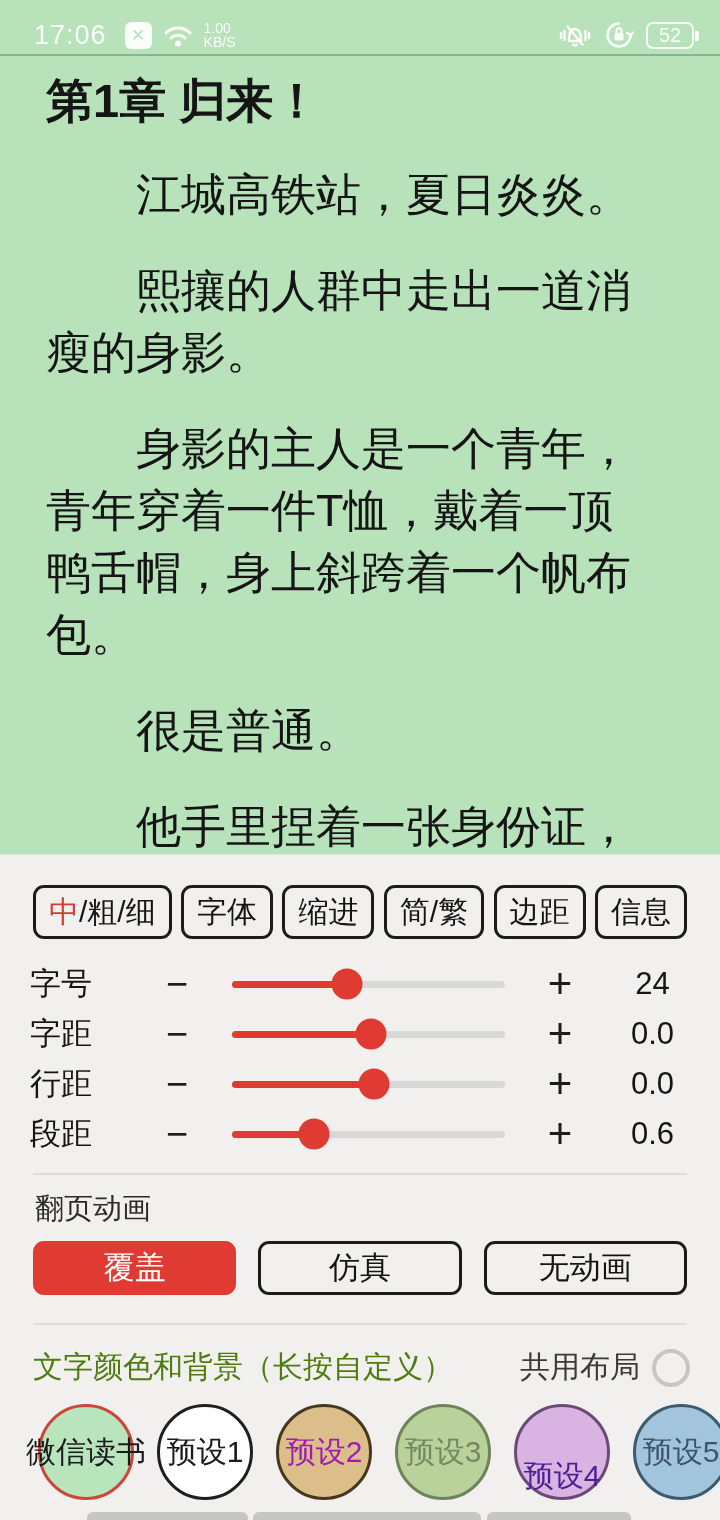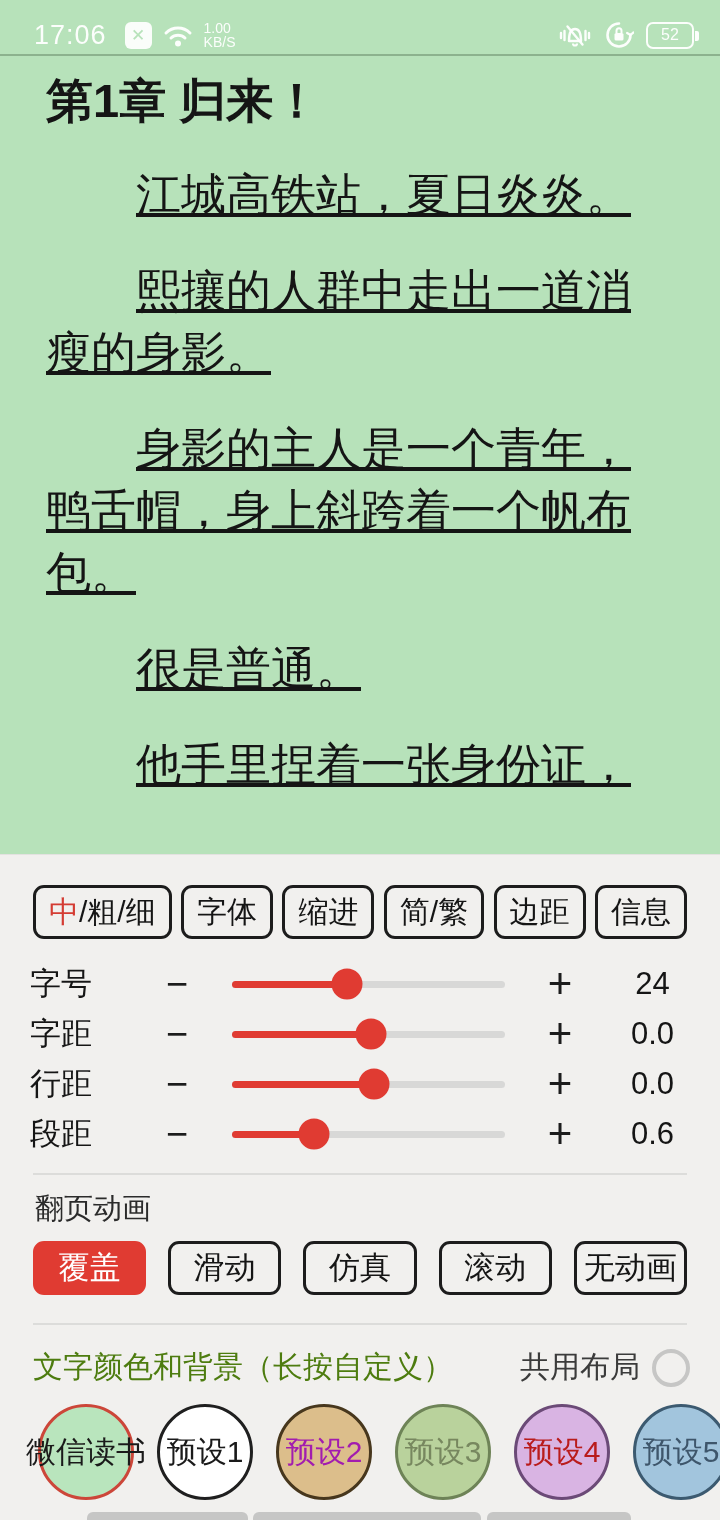--- a/index.html
+++ b/index.html
@@ -12,29 +12,29 @@
   .status-bar { position:relative; height:56px; display:flex; align-items:center; padding:16px 26px 0 34px;
                 color:rgba(255,255,255,0.95); border-bottom:2px solid rgba(60,90,60,0.35); }
   .sb-time { font-size:27px; letter-spacing:1px; }
   .sb-left { display:flex; align-items:center; gap:10px; }
   .sb-right { margin-left:auto; display:flex; align-items:center; gap:12px; }
   .sim-badge { width:27px; height:27px; background:rgba(255,255,255,0.92); border-radius:6px;
                display:flex; align-items:center; justify-content:center; margin-left:8px;
                color:#b7e2ba; font-size:17px; font-weight:bold; }
   .net-speed { display:flex; flex-direction:column; line-height:14px; font-size:14px; }
   .battery { position:relative; width:48px; height:27px; border:2.5px solid rgba(255,255,255,0.95); border-radius:7px;
-             display:flex; align-items:center; justify-content:center; font-size:16px;text-align:right; }
+             display:flex; align-items:center; justify-content:center; font-size:20px;text-align:right; }
   .battery::after { content:""; position:absolute; right:-7px; top:7px; width:4px; height:10px;
                     background:rgba(255,255,255,0.95); border-radius:0 2px 2px 0; }
   .icon-svg { display:block; }
 
   .page-content { padding:0 46px; color:#151515; }
   .chapter-title { margin-top:16px; font-size:47px; font-weight:bold; line-height:58px; white-space:nowrap; }
   .paragraph { margin-top:34px; font-size:45px; line-height:62px; }
-  .pline { white-space:nowrap;text-decoration:underline; }
+  .pline { white-space:nowrap; }
   .pline.indent { text-indent:90px; }
 
   
   .panel { position:absolute; top:854px; left:0; width:720px; height:666px; background:#f1f0ee;
            border-top:1px solid #e3e2e0; }
   .chip-row { display:flex; justify-content:space-between; margin:30px 33px 0 33px; }
   .chip { height:54px; border:3px solid #1c1c1c; border-radius:11px; background:transparent;
           display:flex; align-items:center; justify-content:center; padding:0 13px;
           font-size:30px; color:#151515; white-space:nowrap; }
   .chip .red { color:#d43c33; }
@@ -124,20 +124,21 @@
 
       <div class="paragraph">
         <div class="pline indent">江城高铁站，夏日炎炎。</div>
       </div>
       <div class="paragraph">
         <div class="pline indent">熙攘的人群中走出一道消</div>
         <div class="pline">瘦的身影。</div>
       </div>
       <div class="paragraph">
         <div class="pline indent">身影的主人是一个青年，</div>
+        <div class="pline">青年穿着一件T恤，戴着一顶</div>
         <div class="pline">鸭舌帽，身上斜跨着一个帆布</div>
         <div class="pline">包。</div>
       </div>
       <div class="paragraph">
         <div class="pline indent">很是普通。</div>
       </div>
       <div class="paragraph">
         <div class="pline indent">他手里捏着一张身份证，</div>
       </div>
     </div>
@@ -208,27 +209,21 @@
 
     <div class="divider"></div>
 
     <div class="section-label">翻页动画</div>
 
     <div class="anim-row">
       <button class="anim-chip selected">
           <span>覆盖</span>
         </button>
       <button class="anim-chip">
-          <span>滑动</span>
-        </button>
-      <button class="anim-chip">
           <span>仿真</span>
-        </button>
-      <button class="anim-chip">
-          <span>滚动</span>
         </button>
       <button class="anim-chip">
           <span>无动画</span>
         </button>
     </div>
 
     <div class="divider" style="margin-top:28px;"></div>
 
     <div class="color-header">
       <span class="color-title">文字颜色和背景（长按自定义）</span>
@@ -244,21 +239,21 @@
         </div>
       <div class="preset" style="background: rgb(255, 255, 255); border-color: rgb(31, 31, 31); color: rgb(26, 26, 26);">
           <span>预设1</span>
         </div>
       <div class="preset" style="background: rgb(220, 190, 139); border-color: rgb(71, 55, 29); color: #a21caf;">
           <span>预设2</span>
         </div>
       <div class="preset" style="background: rgb(185, 210, 156); border-color: rgb(110, 131, 87); color: rgb(119, 135, 95);">
           <span>预设3</span>
         </div>
-      <div class="preset" style="background: rgb(217, 180, 227); border-color: rgb(107, 74, 119); color: #b91c1c;">
+      <div class="preset" style="background: rgb(217, 180, 227); border-color: rgb(107, 74, 119); color: #4c1d95; align-items: flex-end;">
           <span>预设4</span>
         </div>
       <div class="preset" style="background: rgb(162, 197, 221); border-color: rgb(60, 90, 112); color: rgb(62, 86, 107);">
           <span>预设5</span>
         </div>
     </div>
 
     <div class="peek-bars">
       <div class="peek-bar b1"></div>
       <div class="peek-bar b2"></div>

